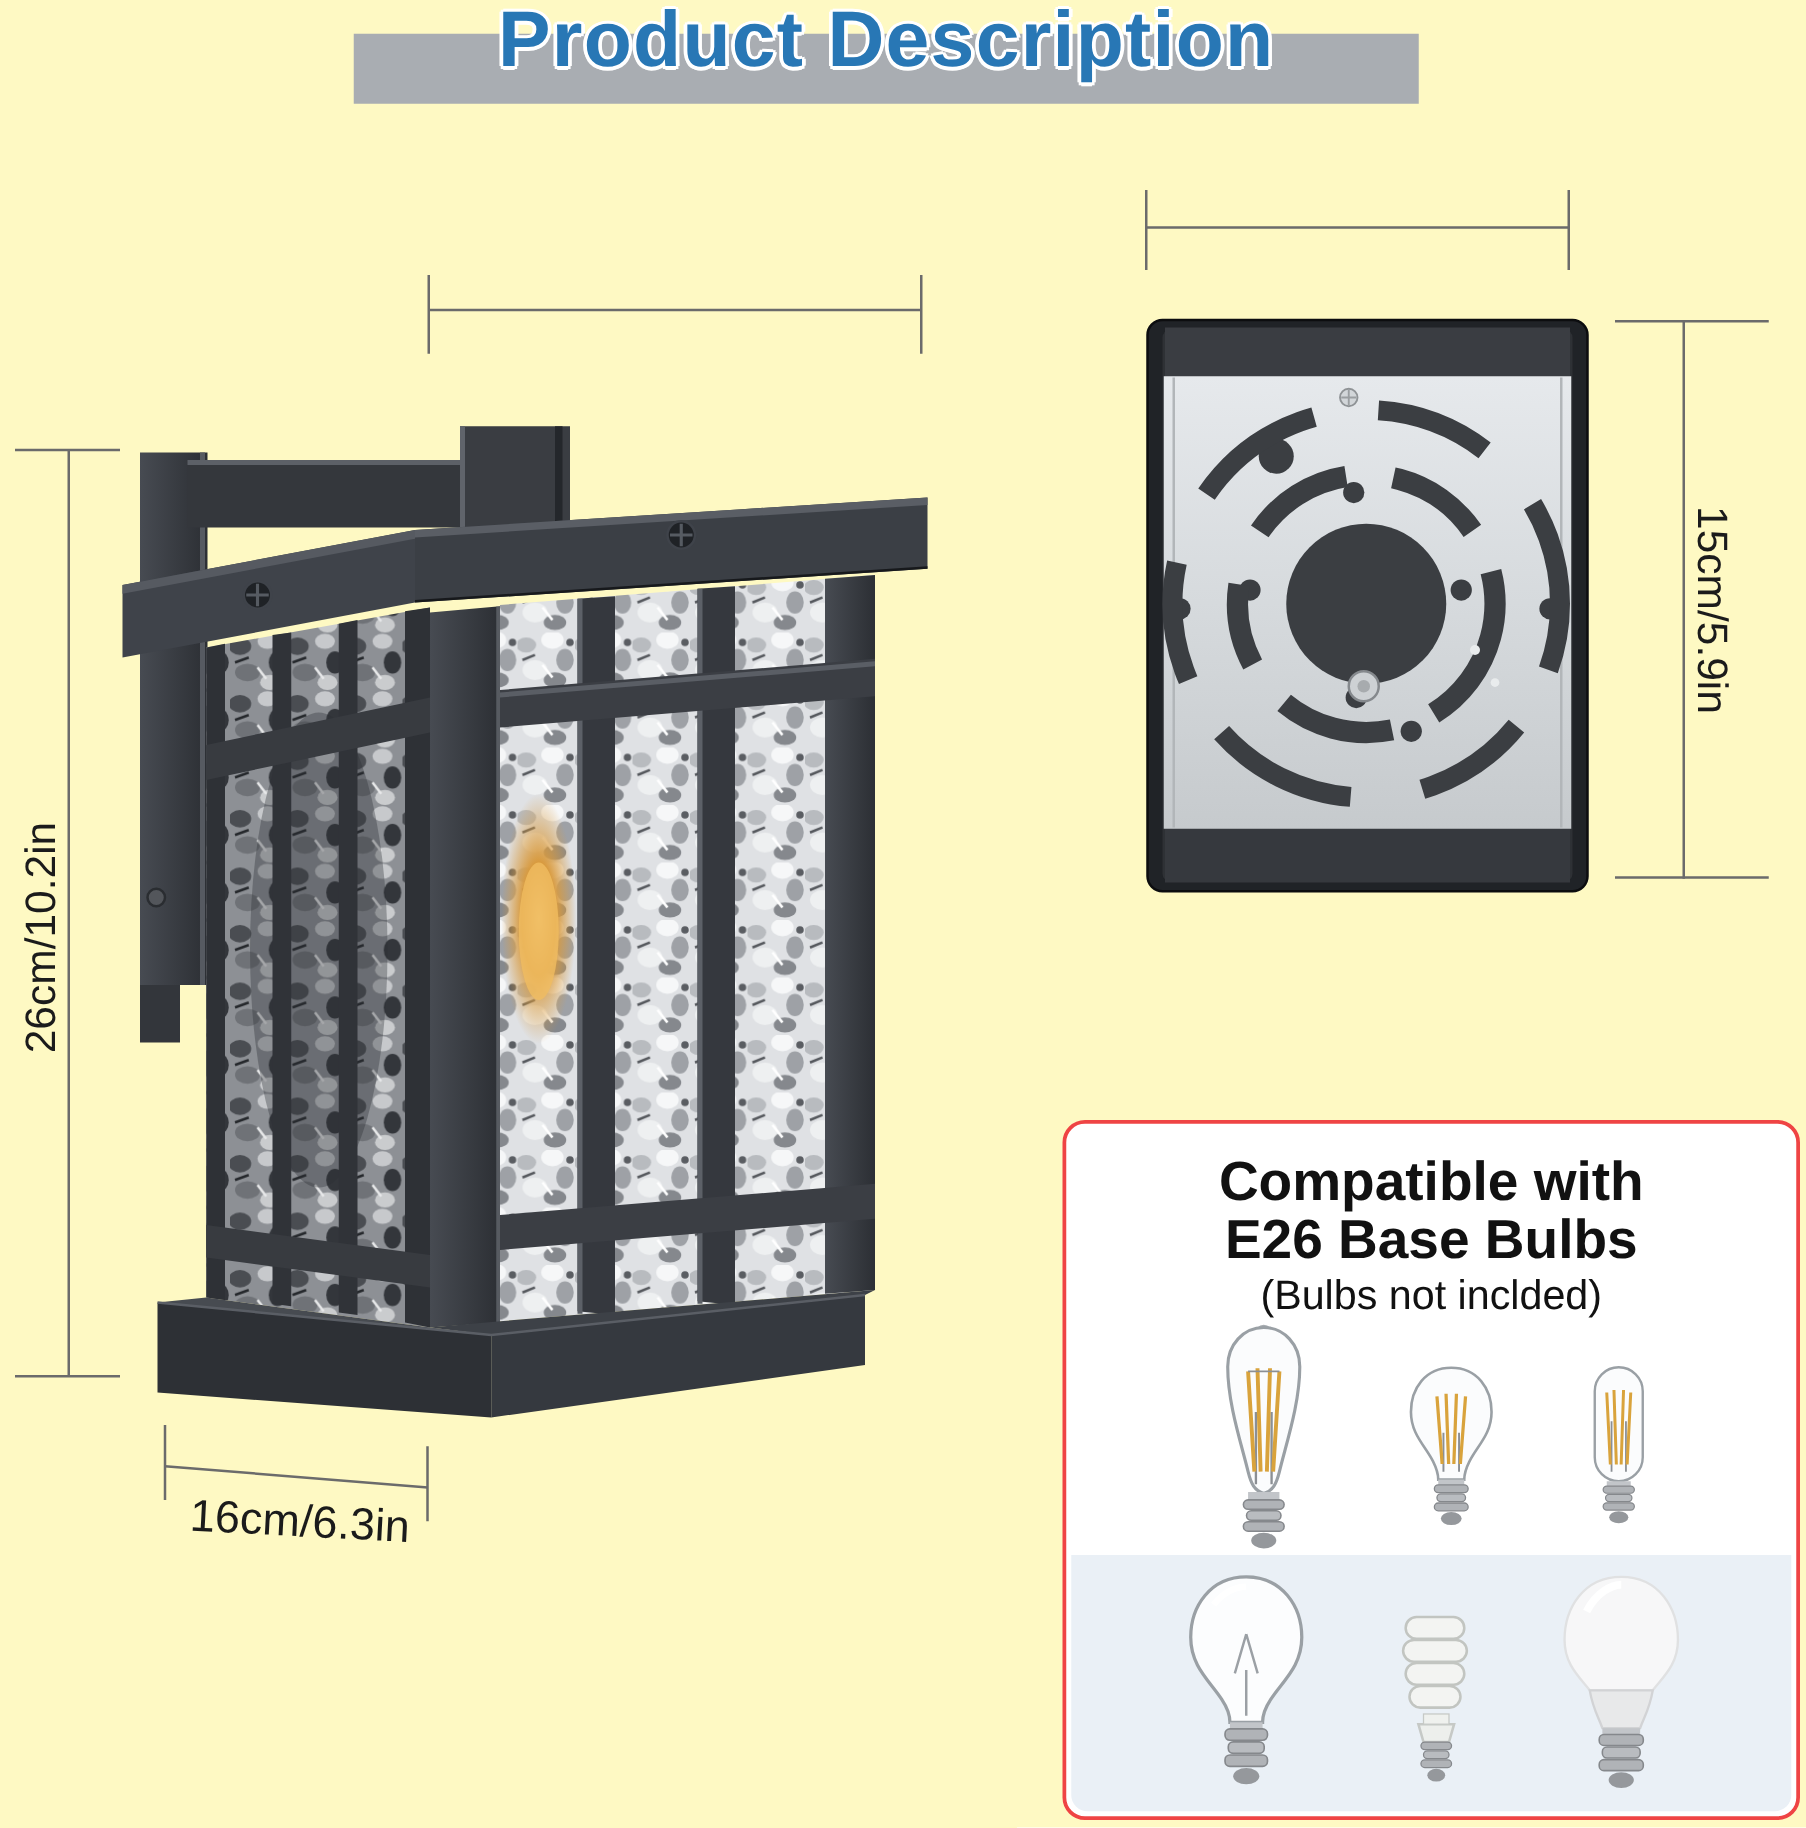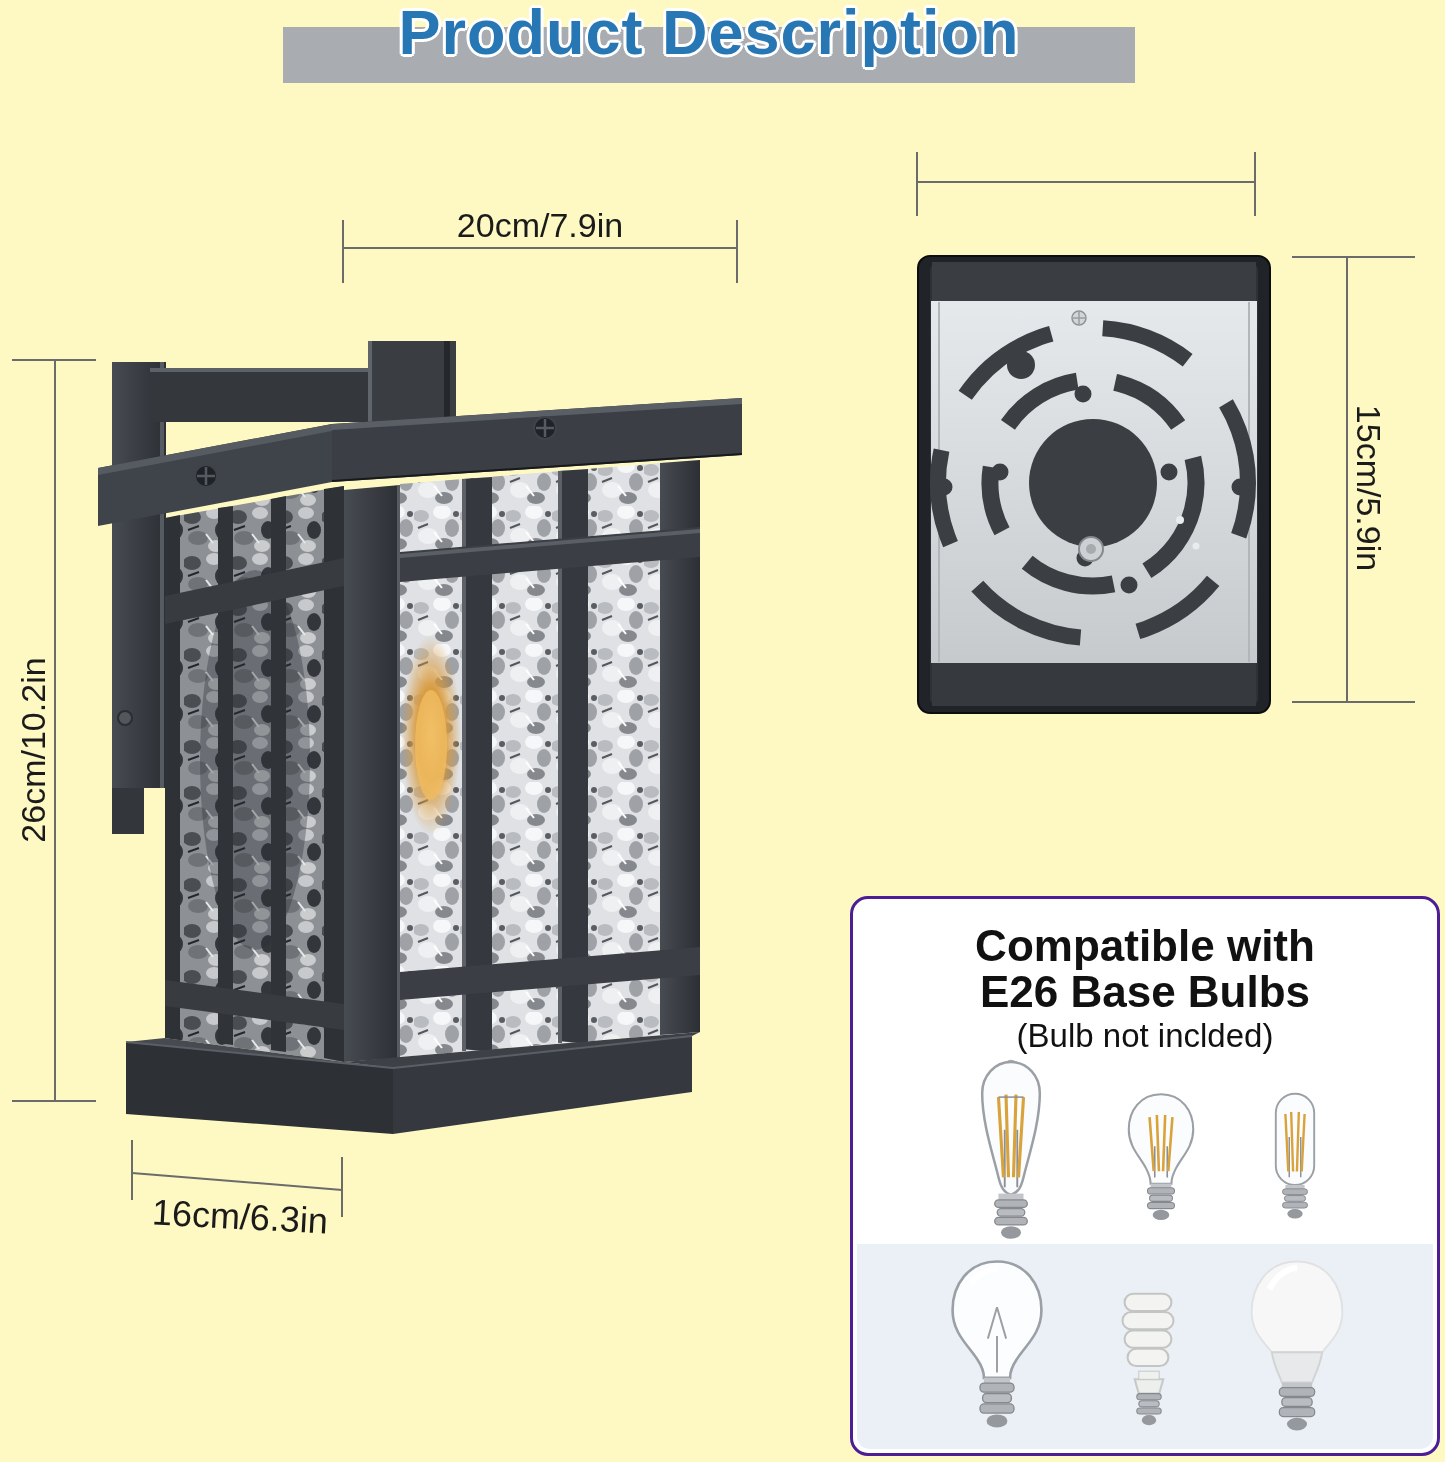--- a/index.html
+++ b/index.html
@@ -12,21 +12,21 @@
       text-shadow:-3px 0 0 #fff,3px 0 0 #fff,0 -3px 0 #fff,0 3px 0 #fff,
                   -2px -2px 0 #fff,2px -2px 0 #fff,-2px 2px 0 #fff,2px 2px 0 #fff;}
   
   .dim-line-h{position:absolute;height:0;border-top:2px solid #6b6b6b;}
   .dim-line-v{position:absolute;width:0;border-left:2px solid #6b6b6b;}
   .dim-label{position:absolute;color:#1b1b1b;font-size:34px;text-align:center;white-space:nowrap;}
   .rot-ccw{transform:rotate(-90deg);}
   .rot-cw{transform:rotate(90deg);}
   
   .bulb-box{position:absolute;left:850px;top:896px;width:590px;height:560px;
-      border:3px solid #4c1d95;border-radius:18px;background:#fff;box-sizing:border-box;}
+      border:3px solid #ef4444;border-radius:18px;background:#fff;box-sizing:border-box;}
   .bulb-box .photo-band{position:absolute;left:4px;right:4px;bottom:4px;height:205px;
       background:#eaf0f6;border-radius:0 0 13px 13px;}
   .bb-title{position:absolute;left:0;width:100%;text-align:center;font-weight:700;
       font-size:44px;color:#111;}
   .bb-sub{position:absolute;left:0;width:100%;text-align:center;font-size:33px;color:#111;}
   .bulb-row{position:absolute;left:0;width:100%;display:flex;justify-content:center;
       align-items:flex-end;gap:34px;}
   .bulb-row svg{display:block;}
 </style>
 </head>
@@ -129,21 +129,20 @@
 
     <g>
       <polygon points="165,1038 344,1062 393,1068 126,1042" fill="#474b51"></polygon>
       <polygon points="344,1062 400,1057 700,1032 692,1036 393,1068" fill="#3d4147"></polygon>
       <polygon points="126,1042 393,1068 393,1134 126,1114" fill="#2d3035"></polygon>
       <polygon points="393,1068 692,1036 692,1092 393,1134" fill="#35393f"></polygon>
       <polyline points="126,1042 393,1068 692,1036" fill="none" stroke="#5a5e65" stroke-width="2"></polyline>
     </g>
   </svg>
 
-  <div class="dim-label" style="left:390px;top:206px;width:300px;">20cm/7.9in</div>
   <div class="dim-line-h" style="left:343px;top:247px;width:394px;"></div>
   <div class="dim-line-v" style="left:342px;top:220px;height:63px;"></div>
   <div class="dim-line-v" style="left:736px;top:220px;height:63px;"></div>
 
   <div class="dim-label rot-ccw" style="left:-117px;top:730px;width:300px;line-height:40px;">26cm/10.2in</div>
   <div class="dim-line-v" style="left:54px;top:360px;height:741px;"></div>
   <div class="dim-line-h" style="left:12px;top:359px;width:84px;"></div>
   <div class="dim-line-h" style="left:12px;top:1100px;width:84px;"></div>
 
   <div class="dim-label" style="left:130px;top:1196px;width:220px;font-size:36px;transform:rotate(3deg);">16cm/6.3in</div>
@@ -193,21 +192,21 @@
 
   <div class="dim-label rot-cw" style="left:1219px;top:468px;width:300px;line-height:40px;">15cm/5.9in</div>
   <div class="dim-line-v" style="left:1346px;top:257px;height:446px;"></div>
   <div class="dim-line-h" style="left:1292px;top:256px;width:123px;"></div>
   <div class="dim-line-h" style="left:1292px;top:701px;width:123px;"></div>
 
   <div class="bulb-box">
     <div class="photo-band"></div>
     <div class="bb-title" style="top:22px;">Compatible with</div>
     <div class="bb-title" style="top:68px;text-align:center;">E26 Base Bulbs</div>
-    <div class="bb-sub" style="top:118px;">(Bulb not inclded)</div>
+    <div class="bb-sub" style="top:118px;">(Bulbs not inclded)</div>
 
     <div class="bulb-row" style="top:158px;height:188px;">
 
       <svg width="128" height="188" viewBox="0 0 100 150">
         <ellipse cx="50" cy="8" rx="5" ry="5" fill="#fafbfc" stroke="#a8adb2" stroke-width="1.5"></ellipse>
         <path d="M50 4 C63 4 73 15 73 29 C73 53 64 79 60 96 C58 104 56 108 50 110 C44 108 42 104 40 96 C36 79 27 53 27 29 C27 15 37 4 50 4 Z" fill="#fbfcfd" stroke="#9aa0a5" stroke-width="2"></path>
         <path d="M45 104 L45 58 M55 104 L55 58" stroke="#8b8f94" stroke-width="1.5"></path>
         <path d="M44 96 L40 32 M48 96 L46 30 M52 96 L54 30 M56 96 L60 32" stroke="#d9a33c" stroke-width="2.5"></path>
         <path d="M40 32 L60 32" stroke="#8b8f94" stroke-width="1.2"></path>
         <rect x="40" y="109" width="20" height="5" fill="#c2c5c9"></rect>

